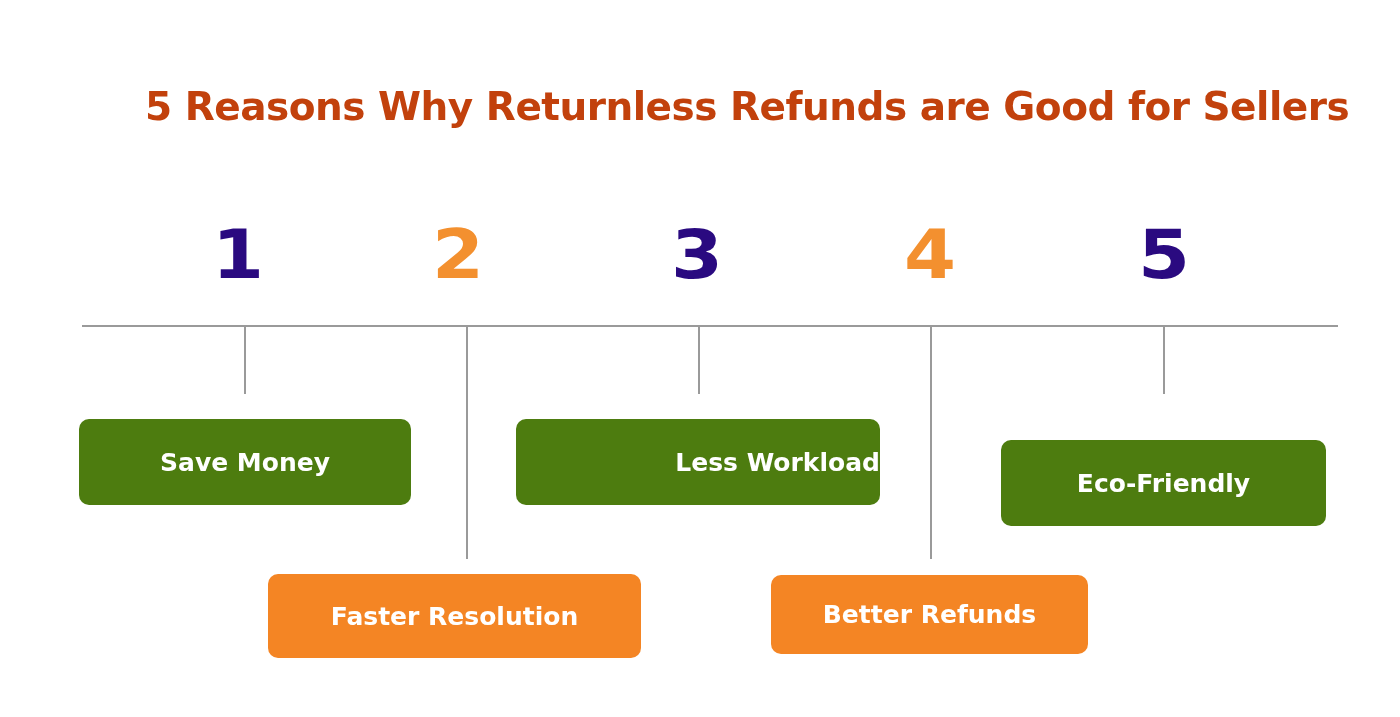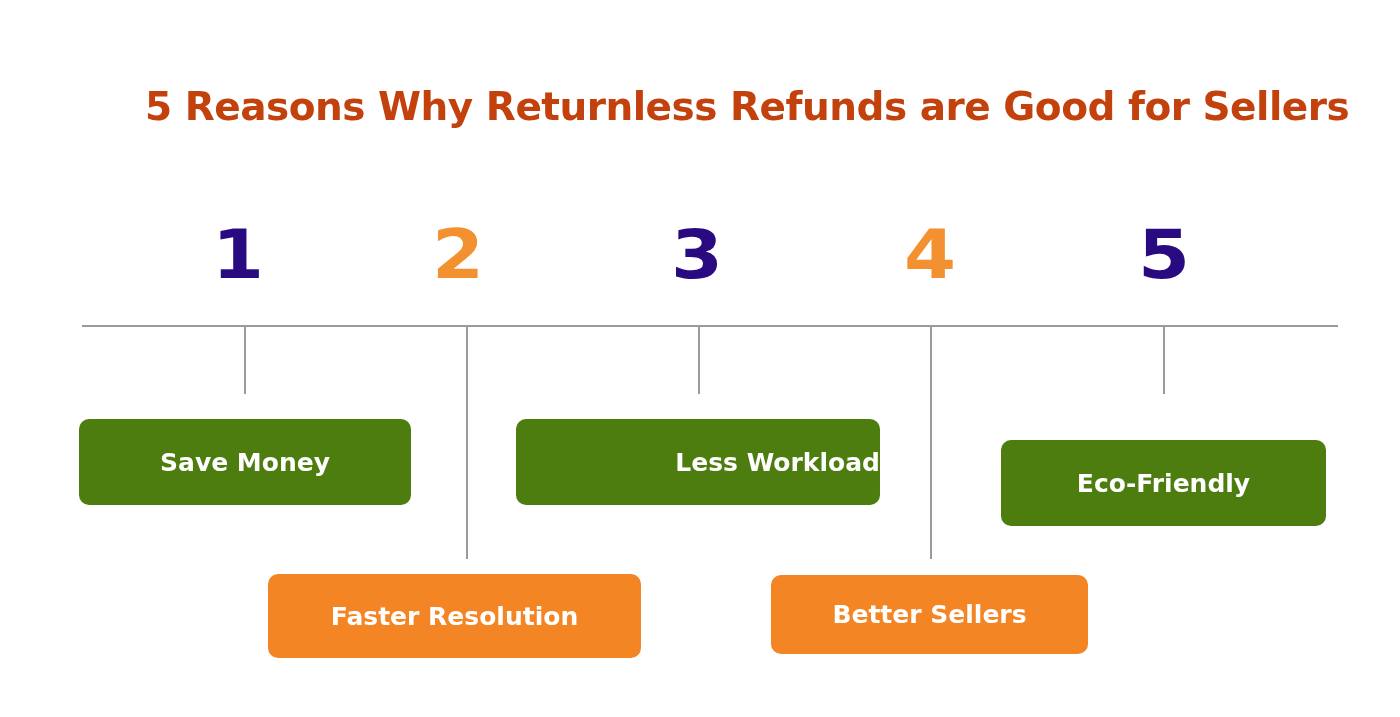--- a/index.html
+++ b/index.html
@@ -37,14 +37,14 @@
 <div class="box purple" style="left:516px;top:419px;width:364px;height:86px;justify-content:flex-end;">
   <span>Less Workload</span>
 </div>
 <div class="box purple" style="left:1001px;top:419px;width:325px;height:86px;margin-top:21px;">
   <span>Eco-Friendly</span>
 </div>
 <div class="box orange" style="left:268px;top:574px;width:373px;height:84px;">
   <span>Faster Resolution</span>
 </div>
 <div class="box orange" style="left:771px;top:575px;width:317px;height:79px;">
-  <span>Better Sellers</span>
+  <span>Better Refunds</span>
 </div>
 
 </body></html>

